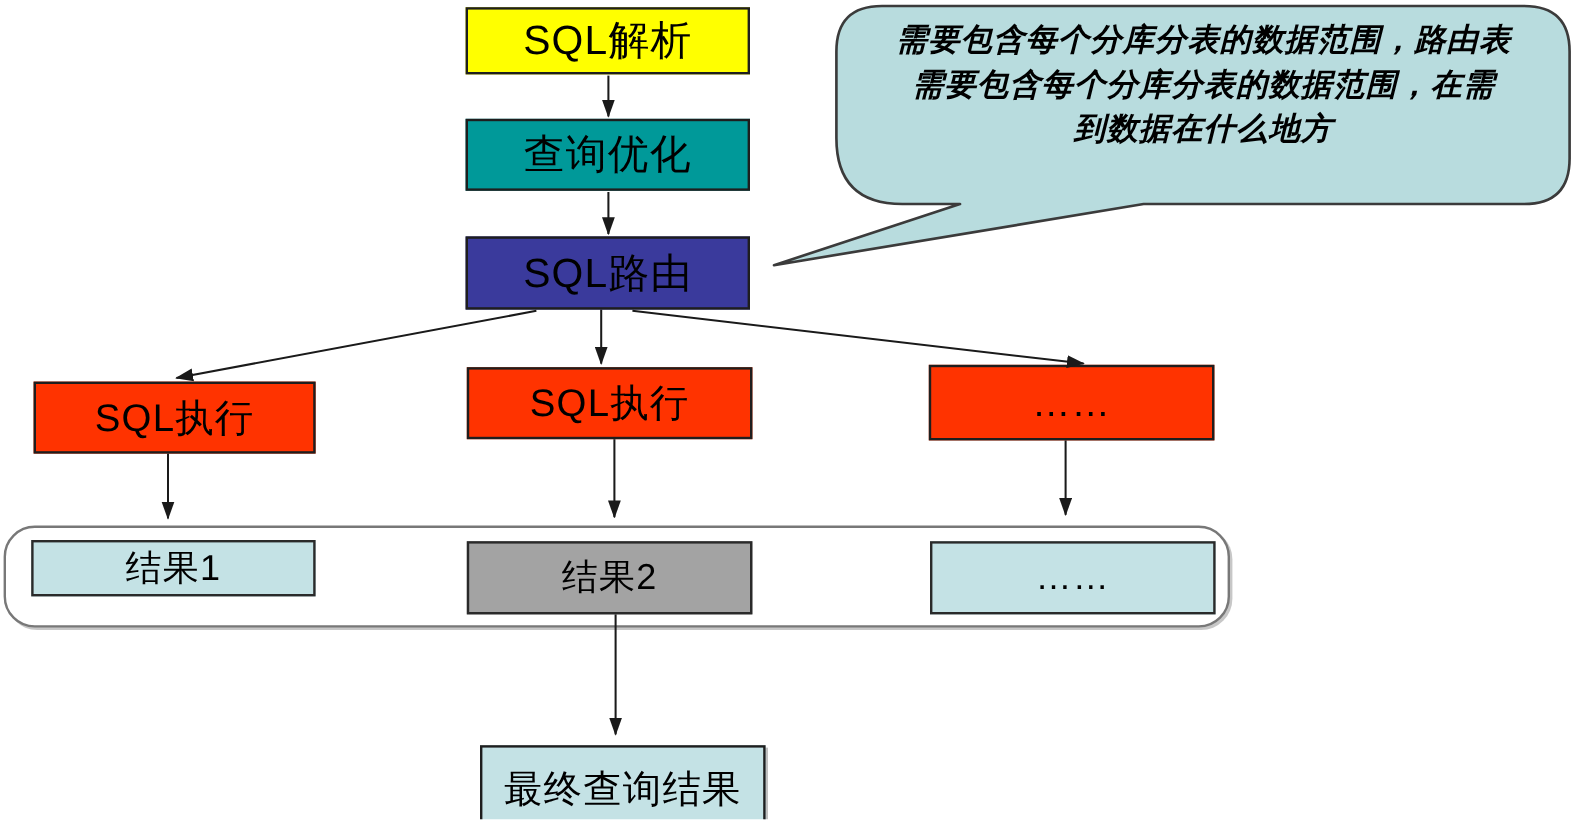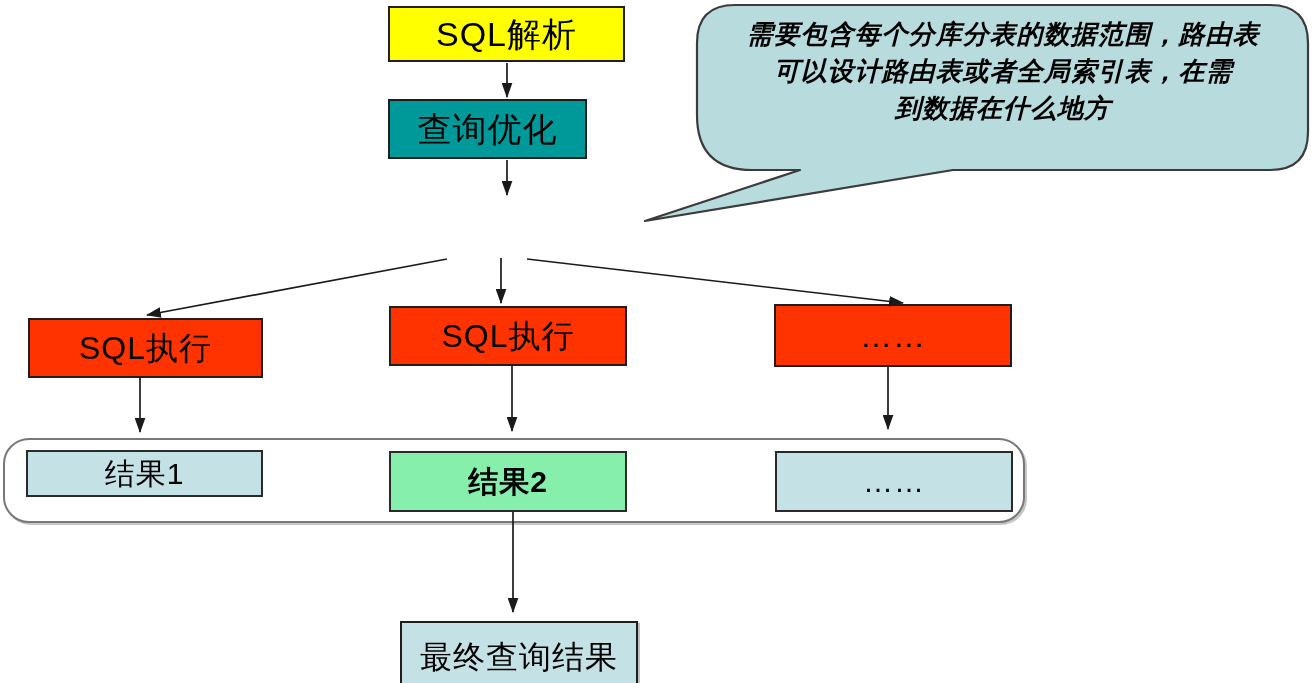--- a/index.html
+++ b/index.html
@@ -9,21 +9,21 @@
   }
   .box{
     position:absolute;display:flex;align-items:center;justify-content:center;
     border:2px solid #1e1e1e;box-sizing:border-box;text-align:left;
     letter-spacing:1px;line-height:1;
   }
   .box-top{font-size:34px;}
   .box-red{font-size:32px;}
   .box-result{font-size:30px;border-color:#2a2a2a;}
   .node-sql-parse   {left:388px;top:6px;  width:237px;height:56px;}
-  .node-query-opt   {left:388px;top:99px; width:199px;height:60px;}
+  .node-query-opt   {left:388px;top:99px; width:237px;height:60px;}
   .node-sql-route   {left:388px;top:197px;width:237px;height:61px;}
   .node-sql-exec-1  {left:28px; top:318px;width:235px;height:60px;}
   .node-sql-exec-2  {left:389px;top:306px;width:238px;height:60px;}
   .node-sql-exec-etc{left:774px;top:304px;width:238px;height:63px;}
   .results-group{
     position:absolute;left:3px;top:438px;width:1022px;height:85px;
     border:2px solid #787878;border-radius:26px;background:#fff;box-sizing:border-box;
     box-shadow:2px 2px 0 rgba(130,130,130,.45);
   }
   .node-result-1  {left:26px; top:450px;width:237px;height:47px;}
@@ -46,32 +46,33 @@
 </style>
 </head>
 <body>
 
 <div class="stage">
 
   <div class="box box-top node-sql-parse" style="background: rgb(255, 255, 0);">SQL解析</div>
 
   <div class="box box-top node-query-opt" style="background: rgb(0, 153, 153);">查询优化</div>
 
+  <div class="box box-top node-sql-route" style="background: rgb(58, 58, 156);">SQL路由</div>
 
   <div class="box box-red node-sql-exec-1" style="background: rgb(255, 51, 0);">SQL执行</div>
 
   <div class="box box-red node-sql-exec-2" style="background: rgb(255, 51, 0);">SQL执行</div>
 
   <div class="box box-red node-sql-exec-etc" style="background: rgb(255, 51, 0);">……</div>
 
   <div class="results-group"></div>
 
   <div class="box box-result node-result-1" style="background: rgb(196, 226, 229);">结果1</div>
 
-  <div class="box box-result node-result-2" style="background: #86efac; font-weight: bold;">结果2</div>
+  <div class="box box-result node-result-2" style="background: #a3a3a3;">结果2</div>
 
   <div class="box box-result node-result-etc" style="background: rgb(196, 226, 229);">……</div>
 
   <div class="box node-final" style="background: rgb(196, 226, 229);">最终查询结果</div>
 
   <svg class="overlay" viewBox="0 0 1312 683" xmlns="http://www.w3.org/2000/svg">
     <defs>
       <marker id="ah" markerUnits="userSpaceOnUse" markerWidth="15" markerHeight="11" viewBox="0 0 14 10" refX="13" refY="5" orient="auto">
         <path d="M0,0 L14,5 L0,10 Z" fill="#1a1a1a"></path>
       </marker>
@@ -85,17 +86,17 @@
     <line class="conn" x1="501" y1="258" x2="501" y2="303" marker-end="url(#ah)"></line>
     <line class="conn" x1="527" y1="259" x2="903" y2="303" marker-end="url(#ah)"></line>
     <line class="conn" x1="140" y1="378" x2="140" y2="432" marker-end="url(#ah)"></line>
     <line class="conn" x1="512" y1="366" x2="512" y2="431" marker-end="url(#ah)"></line>
     <line class="conn" x1="888" y1="367" x2="888" y2="429" marker-end="url(#ah)"></line>
     <line class="conn" x1="513" y1="512" x2="513" y2="612" marker-end="url(#ah)"></line>
   </svg>
 
   <div class="callout-text">
     <div>需要包含每个分库分表的数据范围，路由表</div>
-    <div>可以设计路由表或者全局索引表，在需</div>
+    <div>需要包含每个分库分表的数据范围，在需</div>
     <div>到数据在什么地方</div>
   </div>
 
 </div>
 
 </body></html>

